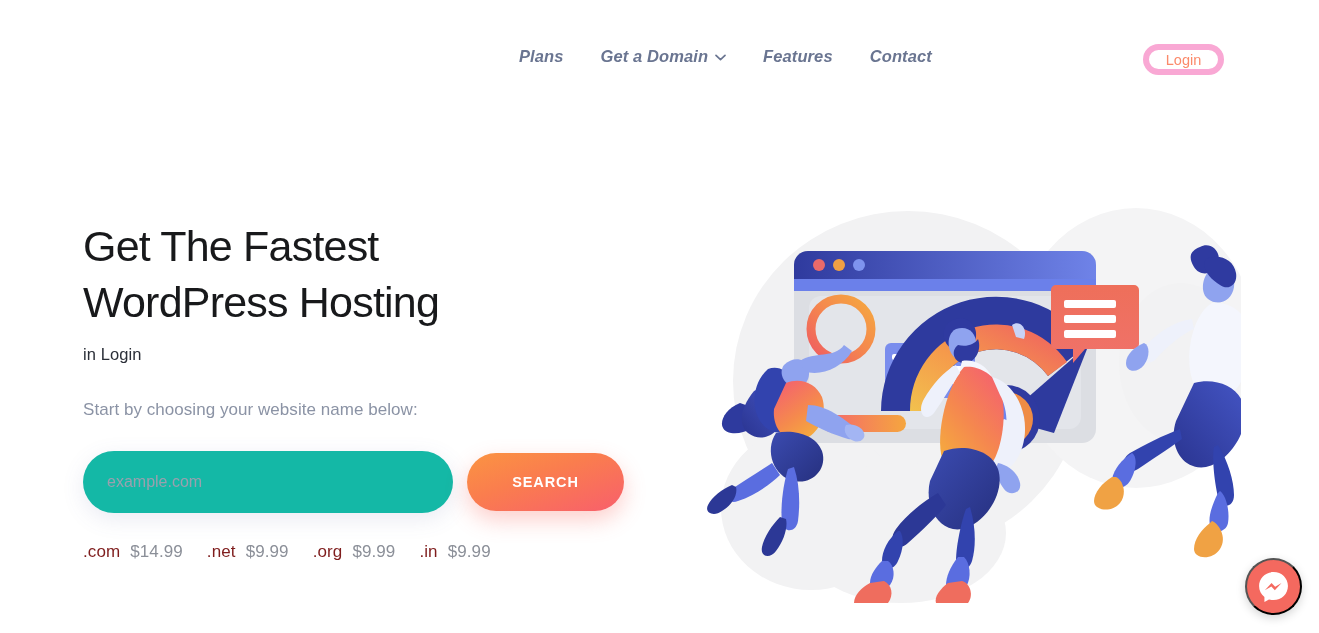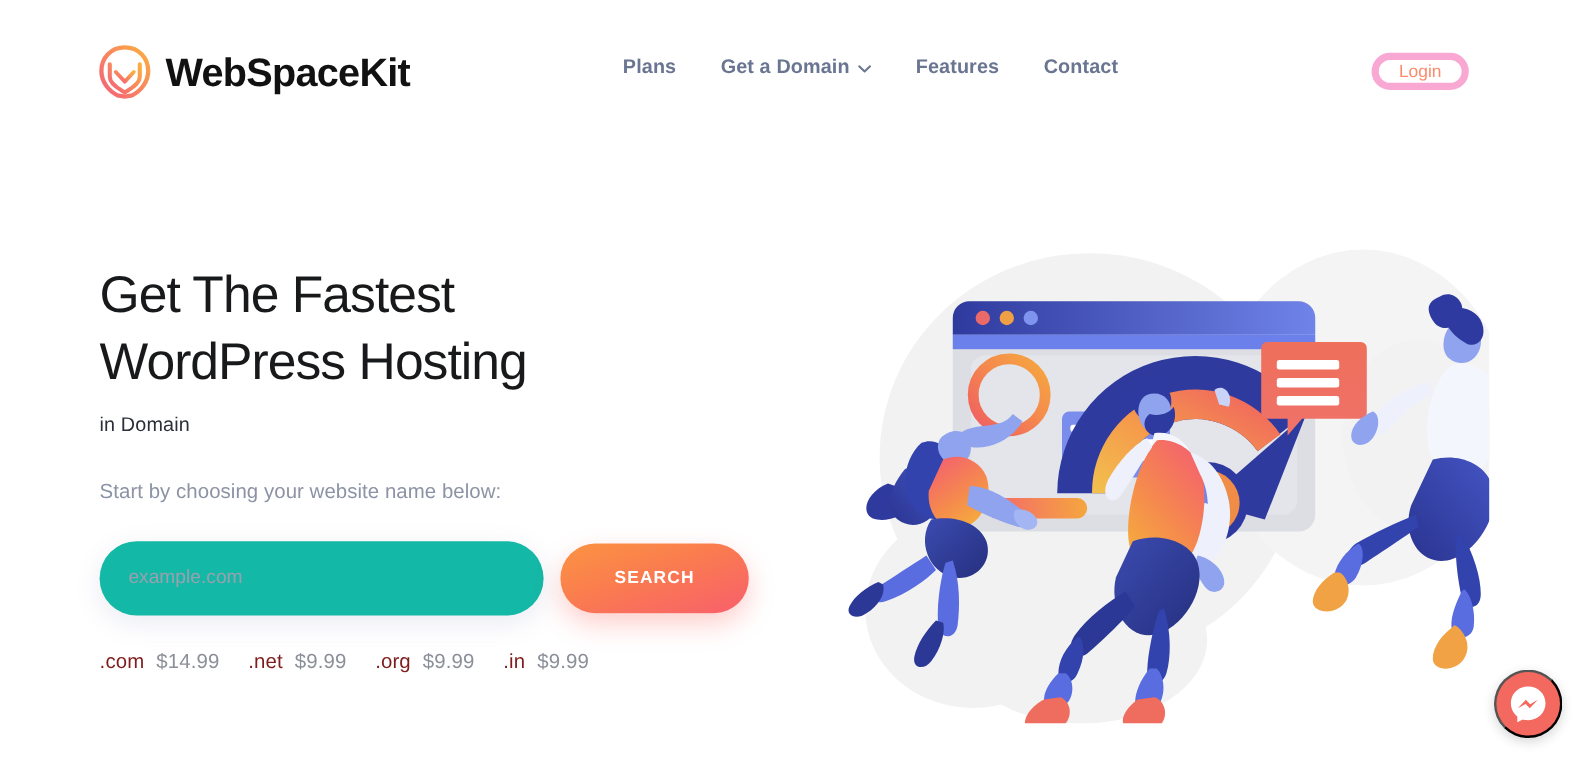--- a/index.html
+++ b/index.html
@@ -40,20 +40,21 @@
     white-space: nowrap;
   }
 
   .nav {
     position: absolute;
     left: 519px;
     top: 47px;
     display: flex;
     align-items: center;
     gap: 37px;
+    font-style: italic;
   }
   .nav-item {
     font-size: 16.5px;
     font-weight: 600;
     color: #6a7591;
     letter-spacing: 0.1px;
     white-space: nowrap;
     display: flex;
     align-items: center;
     gap: 7px;
@@ -189,38 +190,20 @@
     justify-content: center;
     cursor: pointer;
   }
   .messenger svg { width: 33px; height: 33px; display: block; }
 </style>
 </head>
 <body>
 
 <header class="header">
 
-  <a class="brand" href="#">
-    <span>
-      <svg class="brand-mark" viewBox="0 0 44 46">
-        <defs>
-          <linearGradient id="lgBrand" x1="0" y1="1" x2="1" y2="0">
-            <stop offset="0%" stop-color="#f4607a"></stop>
-            <stop offset="55%" stop-color="#f98a5c"></stop>
-            <stop offset="100%" stop-color="#fbb040"></stop>
-          </linearGradient>
-        </defs>
-        <path d="M22 2.5 C10.5 2.5 2.5 11 2.5 22.2 C2.5 31 8.2 38.5 16 42.5 L22 43.5 L28 42.5 C35.8 38.5 41.5 31 41.5 22.2 C41.5 11 33.5 2.5 22 2.5 Z" fill="none" stroke="url(#lgBrand)" stroke-width="3.6"></path>
-        <path d="M9.5 16.5 L9.5 27 C9.5 31.6 14.5 35.5 19.4 38.4 L22 40 L24.6 38.4 C29.5 35.5 34.5 31.6 34.5 27 L34.5 16.5" fill="none" stroke="url(#lgBrand)" stroke-width="3.4" stroke-linecap="round"></path>
-        <path d="M22 9 L22 31" fill="none" stroke="url(#lgBrand)" stroke-width="3.2" stroke-linecap="round"></path>
-        <path d="M14.5 23 L22 31 L29.5 23" fill="none" stroke="url(#lgBrand)" stroke-width="3.2" stroke-linecap="round" stroke-linejoin="round"></path>
-      </svg>
-    </span>
-    <span class="brand-text">WebSpaceKit</span>
-  </a>
 
   <nav class="nav">
     <a class="nav-item" href="#">
       <span>Plans</span>
     </a>
     <a class="nav-item" href="#">
       <span>Get a Domain</span>
       <span>
         <svg class="chev" viewBox="0 0 11 7">
           <path d="M1 1.3 L5.5 5.6 L10 1.3" fill="none" stroke="#6a7591" stroke-width="1.7" stroke-linecap="round" stroke-linejoin="round"></path>
@@ -235,21 +218,21 @@
     </a>
   </nav>
 
   <button class="login-btn">Login</button>
 </header>
 
 <section class="hero-left">
 
   <h1 class="headline">Get The Fastest
 WordPress Hosting</h1>
-  <div class="subhead">in Domain</div>
+  <div class="subhead">in Login</div>
   <p class="lede">Start by choosing your website name below:</p>
 
   <div class="search-row">
     <input class="search-input" type="text" placeholder="example.com" style="">
     <button class="search-btn">SEARCH</button>
   </div>
 
   <div class="tld-row">
     <span class="tld-group">
       <span class="tld-name">.com</span>

